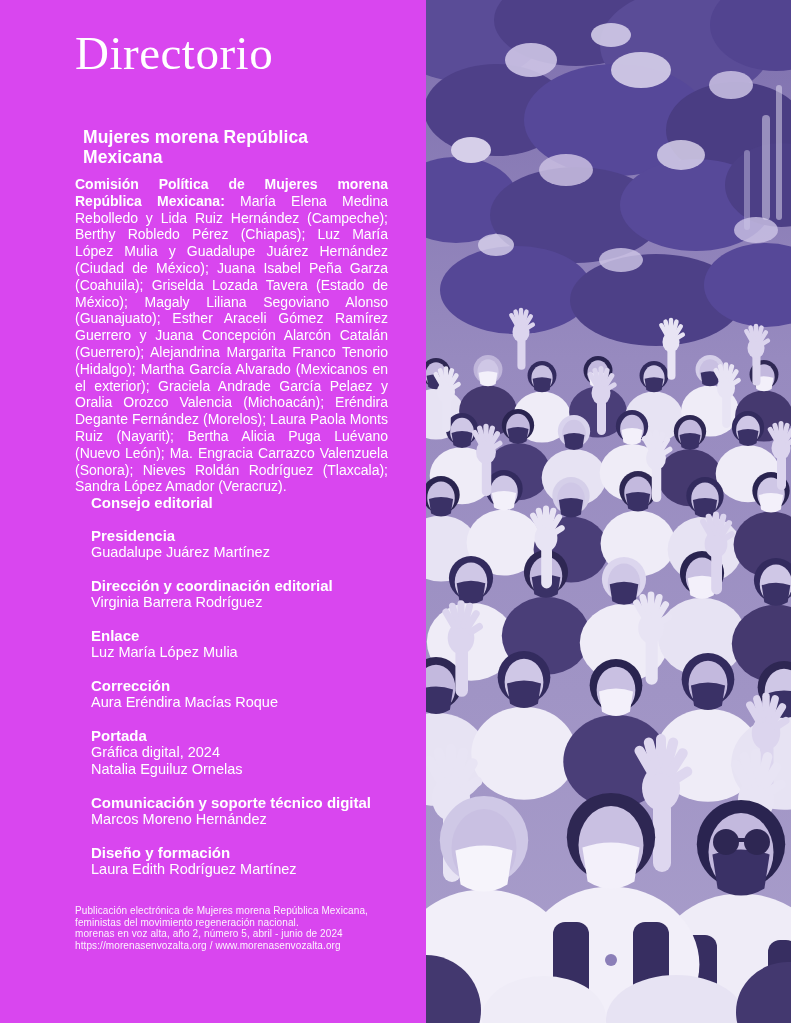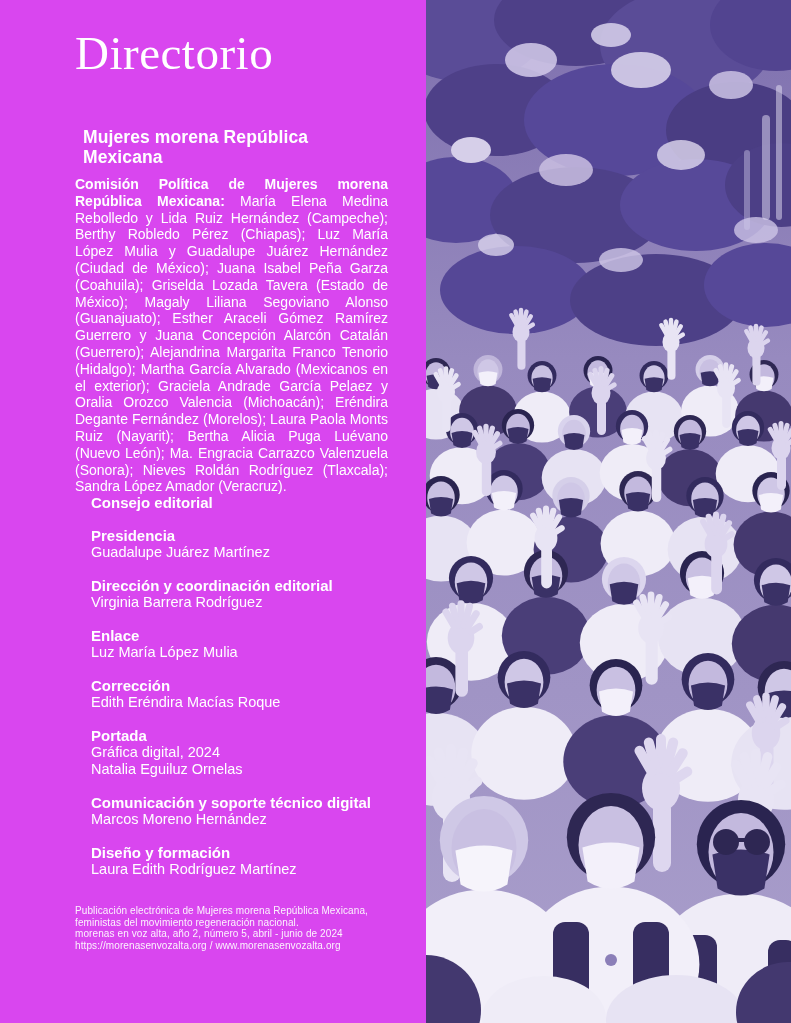--- a/index.html
+++ b/index.html
@@ -69,21 +69,21 @@
         <div class="role-name">Virginia Barrera Rodríguez</div>
       </div>
 
       <div class="role">
         <div class="role-title">Enlace</div>
         <div class="role-name">Luz María López Mulia</div>
       </div>
 
       <div class="role">
         <div class="role-title">Corrección</div>
-        <div class="role-name">Edith Eréndira Macías Roque</div>
+        <div class="role-name">Aura Eréndira Macías Roque</div>
       </div>
 
       <div class="role">
         <div class="role-title">Portada</div>
         <div class="role-name">Gráfica digital, 2024</div>
         <div class="role-name">Natalia Eguiluz Ornelas</div>
       </div>
 
       <div class="role">
         <div class="role-title">Comunicación y soporte técnico digital</div>

